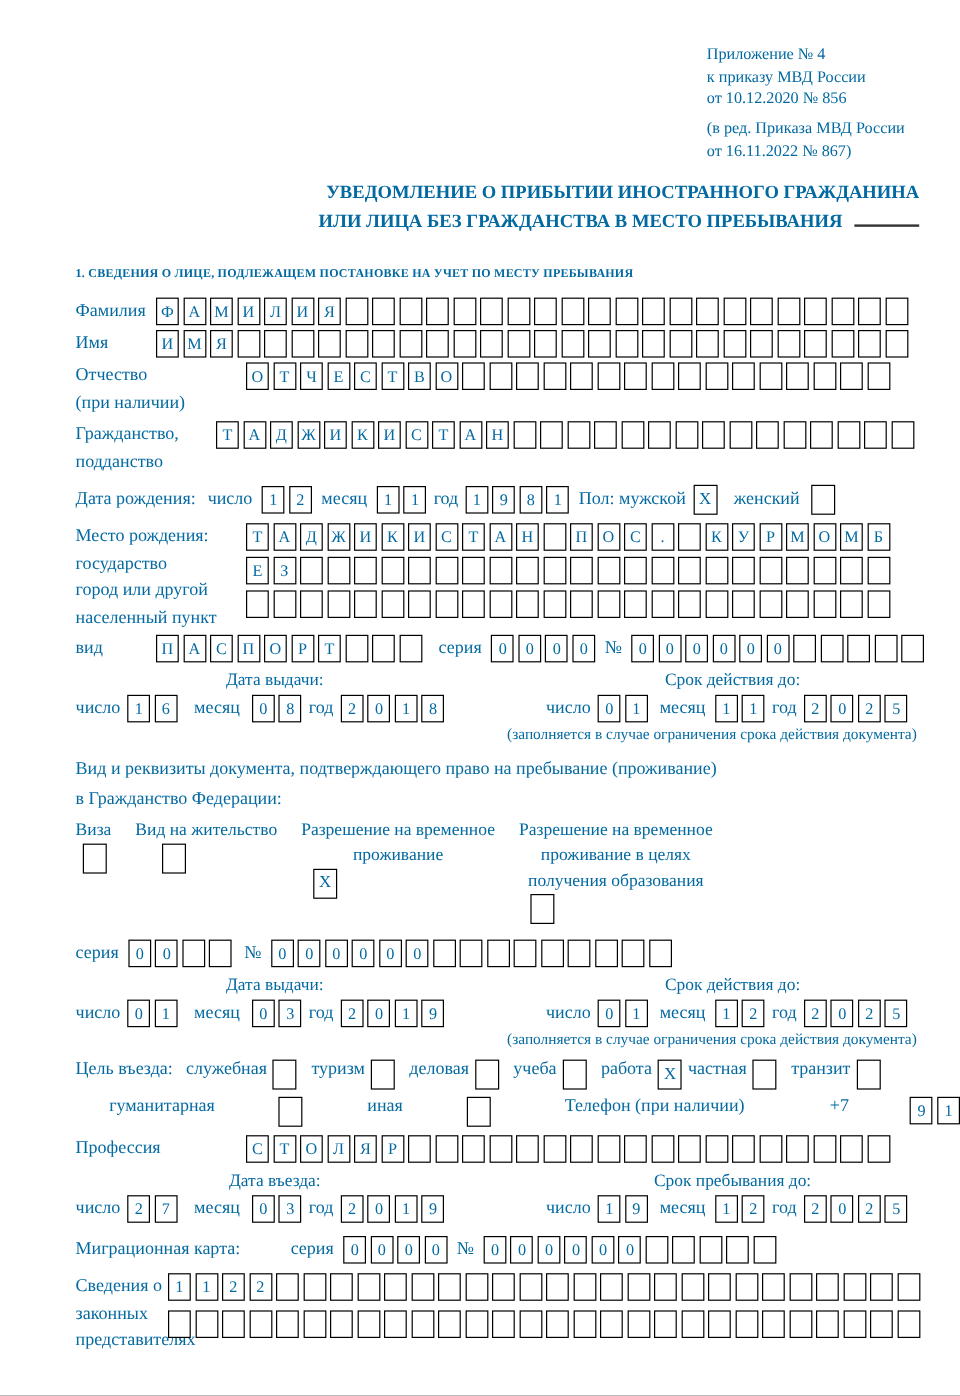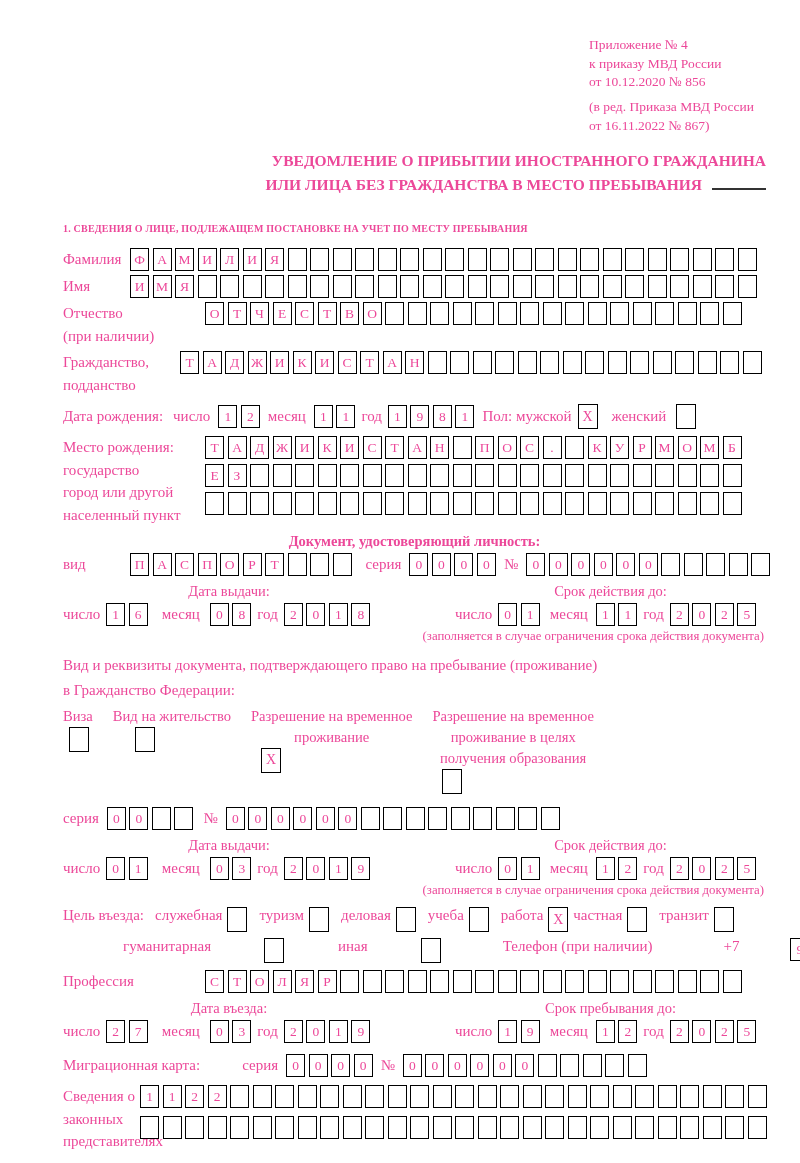--- a/index.html
+++ b/index.html
@@ -1,19 +1,19 @@
 <!DOCTYPE html>
 <html><head>
 <meta charset="utf-8">
 <style>
   * { box-sizing: border-box; margin: 0; padding: 0; }
   html,body { background: #888; }
   .page {
     width: 800px; height: 1163px; margin: 0 auto;
-    background: #fff; color: #ec4899;
+    background: #fff; color: #0369a1;
     font-family: "Liberation Serif", serif;
     font-size: 15px;
     padding: 36px 34px 0 63px;
     overflow: hidden; position: relative;
   }
   
   .refblock { margin-left: 526px; width: 200px; font-size: 13.5px; line-height: 1.38; }
   .refblock .gap { margin-top: 6px; }
   .forma { text-align: right; font-weight: bold; font-size: 15px; margin-top: 16px; letter-spacing: 1px; }
   
@@ -53,21 +53,21 @@
   .noterow { text-align: right; font-size: 12.8px; margin-top: 3px; padding-right: 2px; }
   .para { margin-top: 9px; line-height: 1.65; font-size: 15px; }
   
   .permits { display: flex; align-items: flex-start; margin-top: 3px; }
   .permit-item { display: flex; align-items: flex-start; flex-direction: column; }
   .permit-label { text-align: center; line-height: 1.45; font-size: 14.6px; }
   
   .purpose { display: flex; align-items: flex-start; margin-top: 9px; flex-wrap: nowrap; }
   .purpose .lbl { margin-right: 5px; }
   .purpose .cells { margin-right: 12px; }
-  .indent60 { margin-left: 60px; gap: 40px; }
+  .indent60 { margin-left: 28px; gap: 40px; }
 </style>
 </head>
 <body>
 
 <div class="page">
 
   <div class="refblock">
     <div>Приложение № 4</div>
     <div>к приказу МВД России</div>
     <div>от 10.12.2020 № 856</div>
@@ -331,21 +331,20 @@
           <span class="cell"></span>
           <span class="cell"></span>
           <span class="cell"></span>
           <span class="cell"></span>
           <span class="cell"></span>
           <span class="cell"></span>
         </span>
     </span>
   </div>
 
-  <div class="subhead">Документ, удостоверяющий личность:</div>
 
   <div class="row inline-row" style="margin-top:3px">
     <span class="lbl w67 lblcol">вид</span>
     <span class="cells">
         <span class="cell">П</span>
         <span class="cell">А</span>
         <span class="cell">С</span>
         <span class="cell">П</span>
         <span class="cell">О</span>
         <span class="cell">Р</span>

